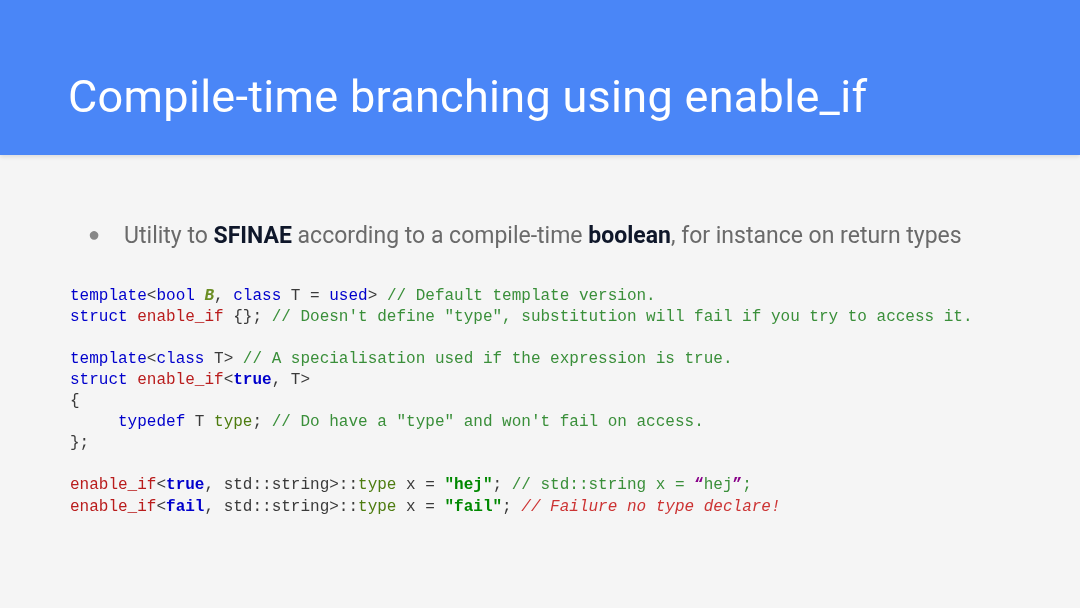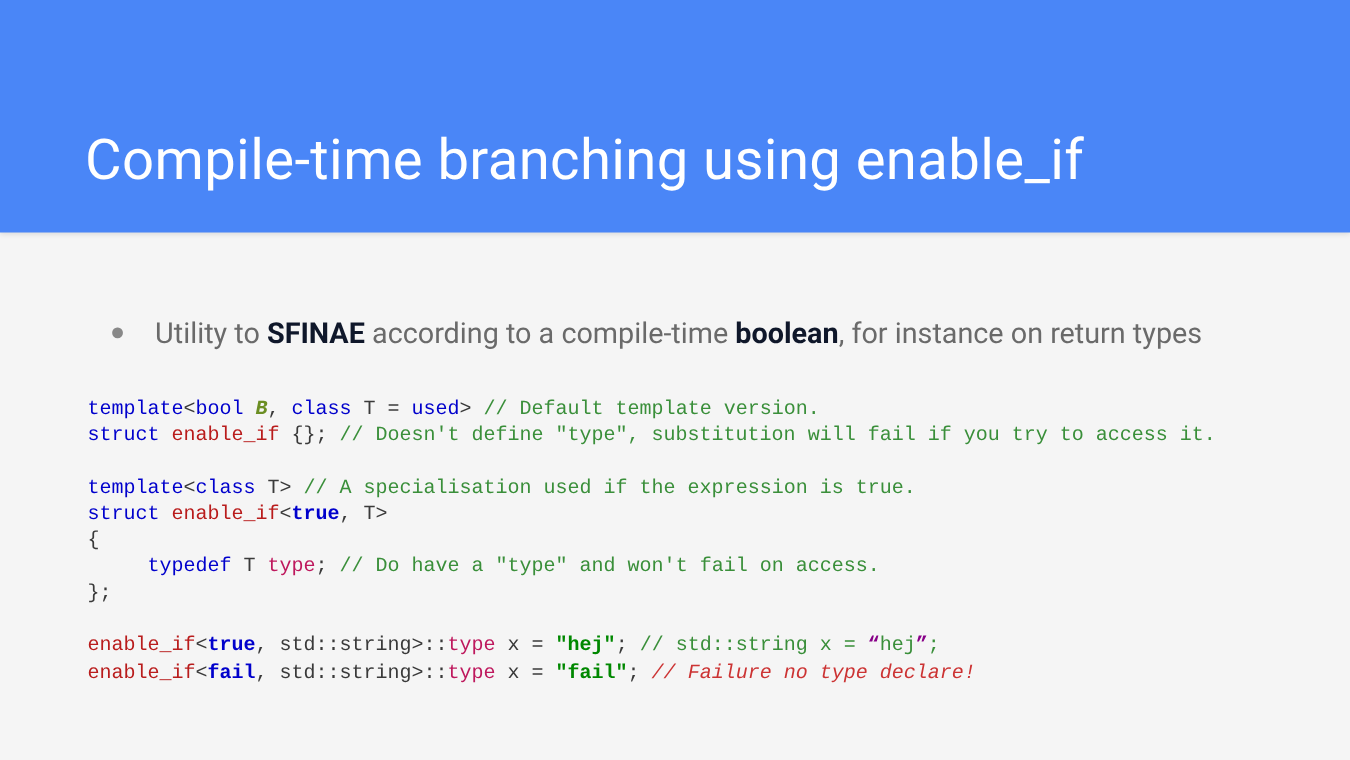--- a/index.html
+++ b/index.html
@@ -9,21 +9,21 @@
     }
     body {
       font-family: 'Roboto', 'Helvetica Neue', Arial, sans-serif;
       background: #f5f5f5;
       width: 1080px;
       height: 608px;
       overflow: hidden;
     }
     .header {
       background: #4a86f7;
-      height: 186px;
+      height: 155px;
       display: flex;
       align-items: flex-end;
       padding: 0 0 32px 68px;
       box-shadow: 0 2px 4px rgba(0,0,0,0.1);
     }
     .header h1 {
       color: #ffffff;
       font-size: 45px;
       font-weight: 400;
       letter-spacing: 0.3px;
@@ -62,21 +62,21 @@
     }
     .kw { color: #0000cc; font-weight: normal; }
     .type-param { color: #6b8e23; font-weight: bold; font-style: italic; }
     .comment { color: #3a8f3a; }
     .comment-red { color: #cc3333; font-style: italic; margin-top: 36px; }
     .struct-name { color: #b91c1c; }
     .lit-true { color: #0000cc; font-weight: bold; }
     .lit-false { color: #0000cc; font-weight: bold; }
     .str { color: #008800; font-weight: bold; }
     .str-purple { color: #880088; font-weight: bold; }
-    .member { color: #be185d; }
+    .member { color: #4d7c0f; }
   </style>
 </head>
 <body>
 
 <div class="header">
   <h1>Compile-time branching using enable_if</h1>
 </div>
 
 <div class="content">
   <div class="bullet-item">

